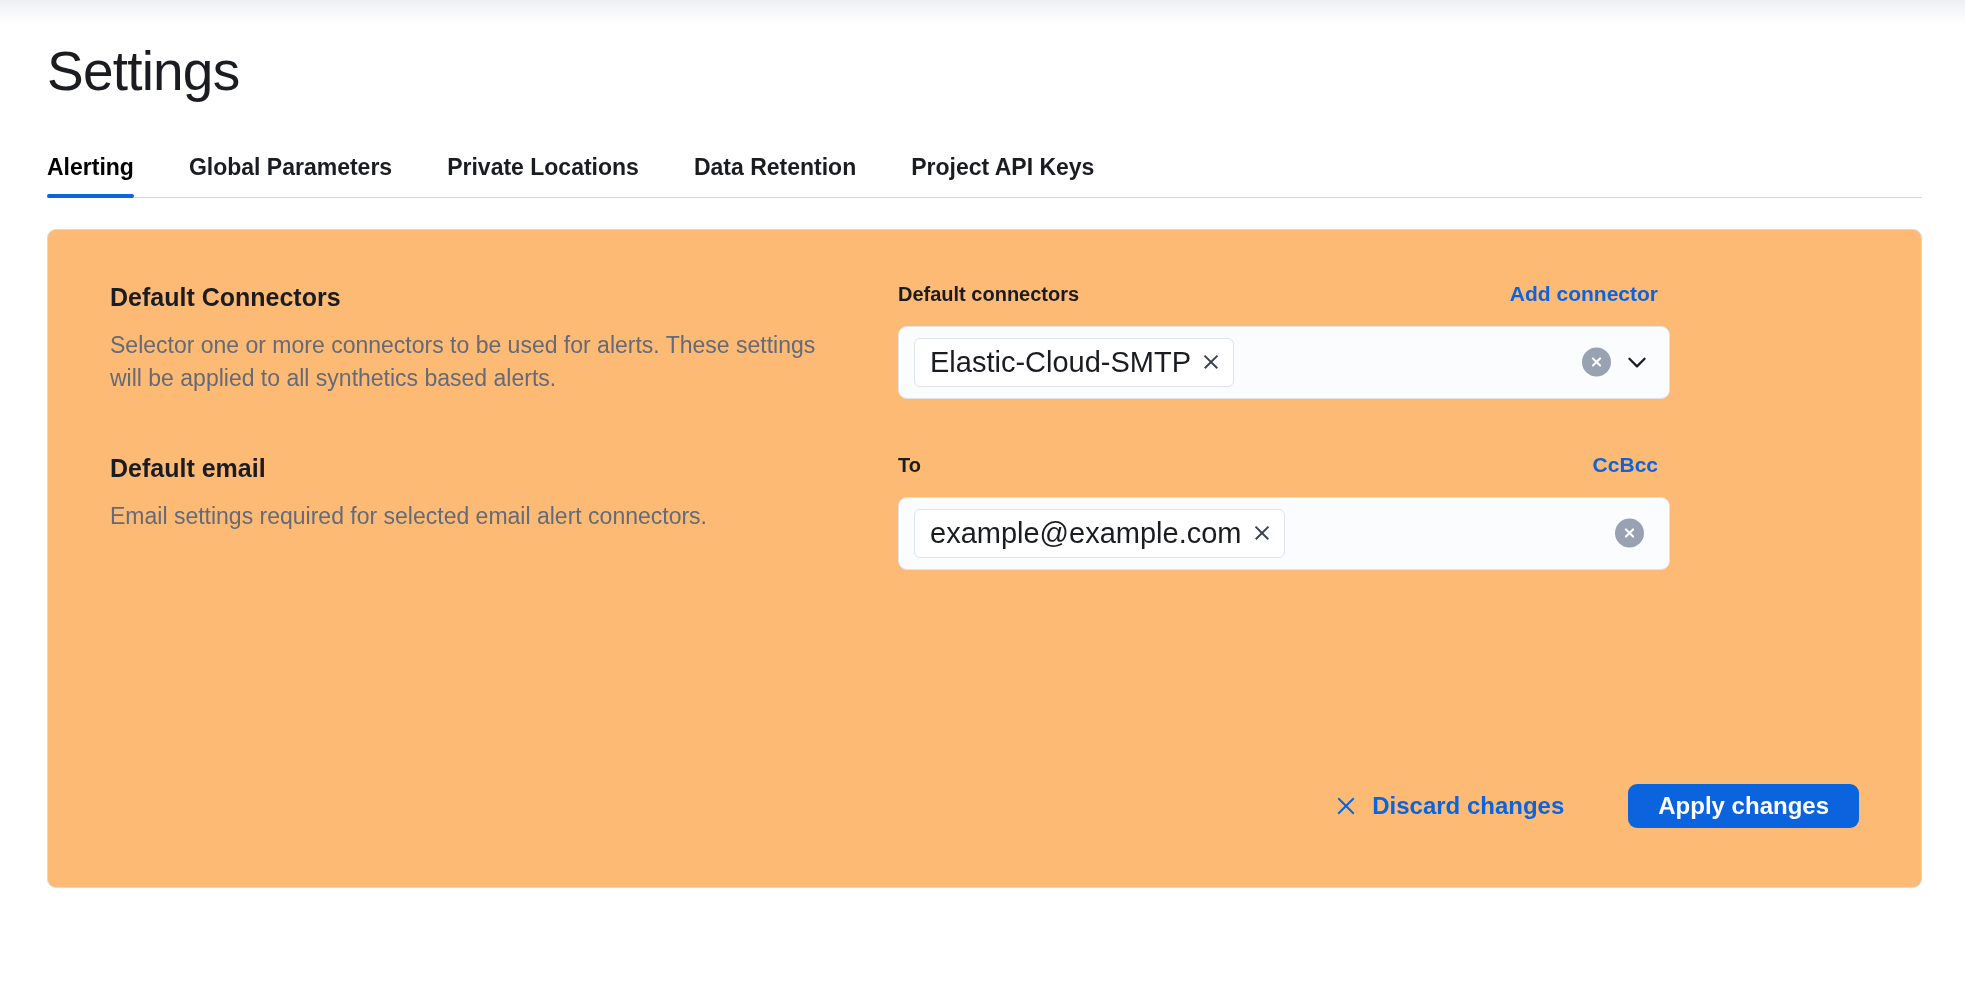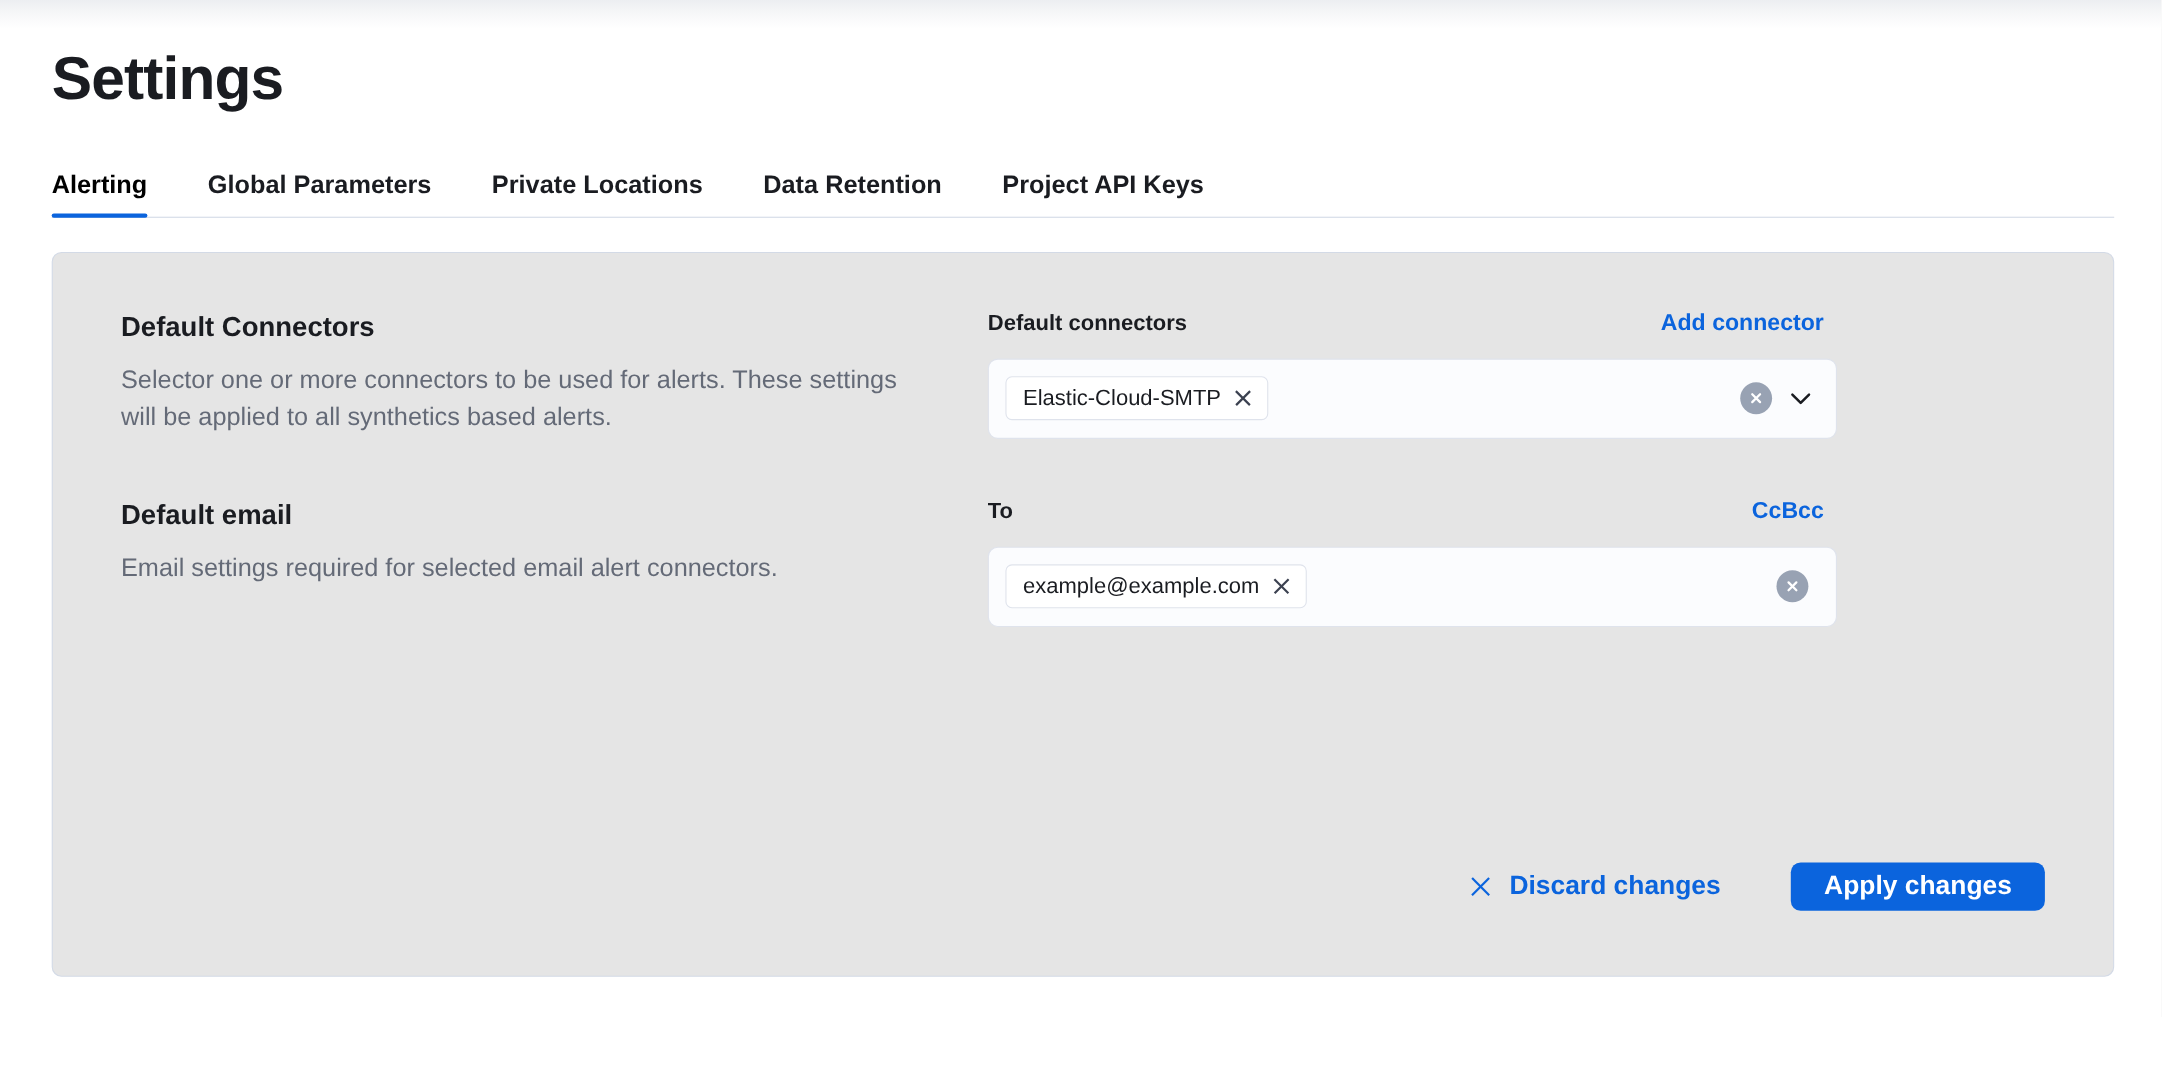--- a/index.html
+++ b/index.html
@@ -28,21 +28,21 @@
   }
 
   .page {
     position: relative;
     padding: 0 40px;
   }
 
   
   .page-title {
     font-size: 55px;
-    font-weight: bold;
+    font-weight: normal;
     color: #1a1c21;
     letter-spacing: -0.8px;
     margin-top: 43px;
     margin-left: 7px;
     line-height: 1.05;
   }
 
   
   .tabs {
     margin-top: 53px;
@@ -77,21 +77,21 @@
   }
 
   
   .panel {
     margin-top: 31px;
     margin-left: 7px;
     width: 1875px;
     height: 659px;
     border: 1px solid #d3dae6;
     border-radius: 9px;
-    background: #e5e5e5;
+    background: #fdba74;
     position: relative;
   }
 
   .panel-inner {
     padding: 52px 62px 0 62px;
   }
 
   
   .row {
     display: flex;
@@ -164,21 +164,21 @@
   .combo.with-chevron { padding-right: 112px; }
 
   .pill {
     display: inline-flex;
     align-items: center;
     gap: 11px;
     background: #ffffff;
     border: 1px solid #dfe3ec;
     border-radius: 6px;
     padding: 9px 13px 9px 15px;
-    font-size: 20px;
+    font-size: 29px;
     color: #1a1c21;
     line-height: 1;
     white-space: nowrap;
   }
   .pill-x {
     width: 18px;
     height: 18px;
     display: inline-block;
     position: relative;
     cursor: pointer;

